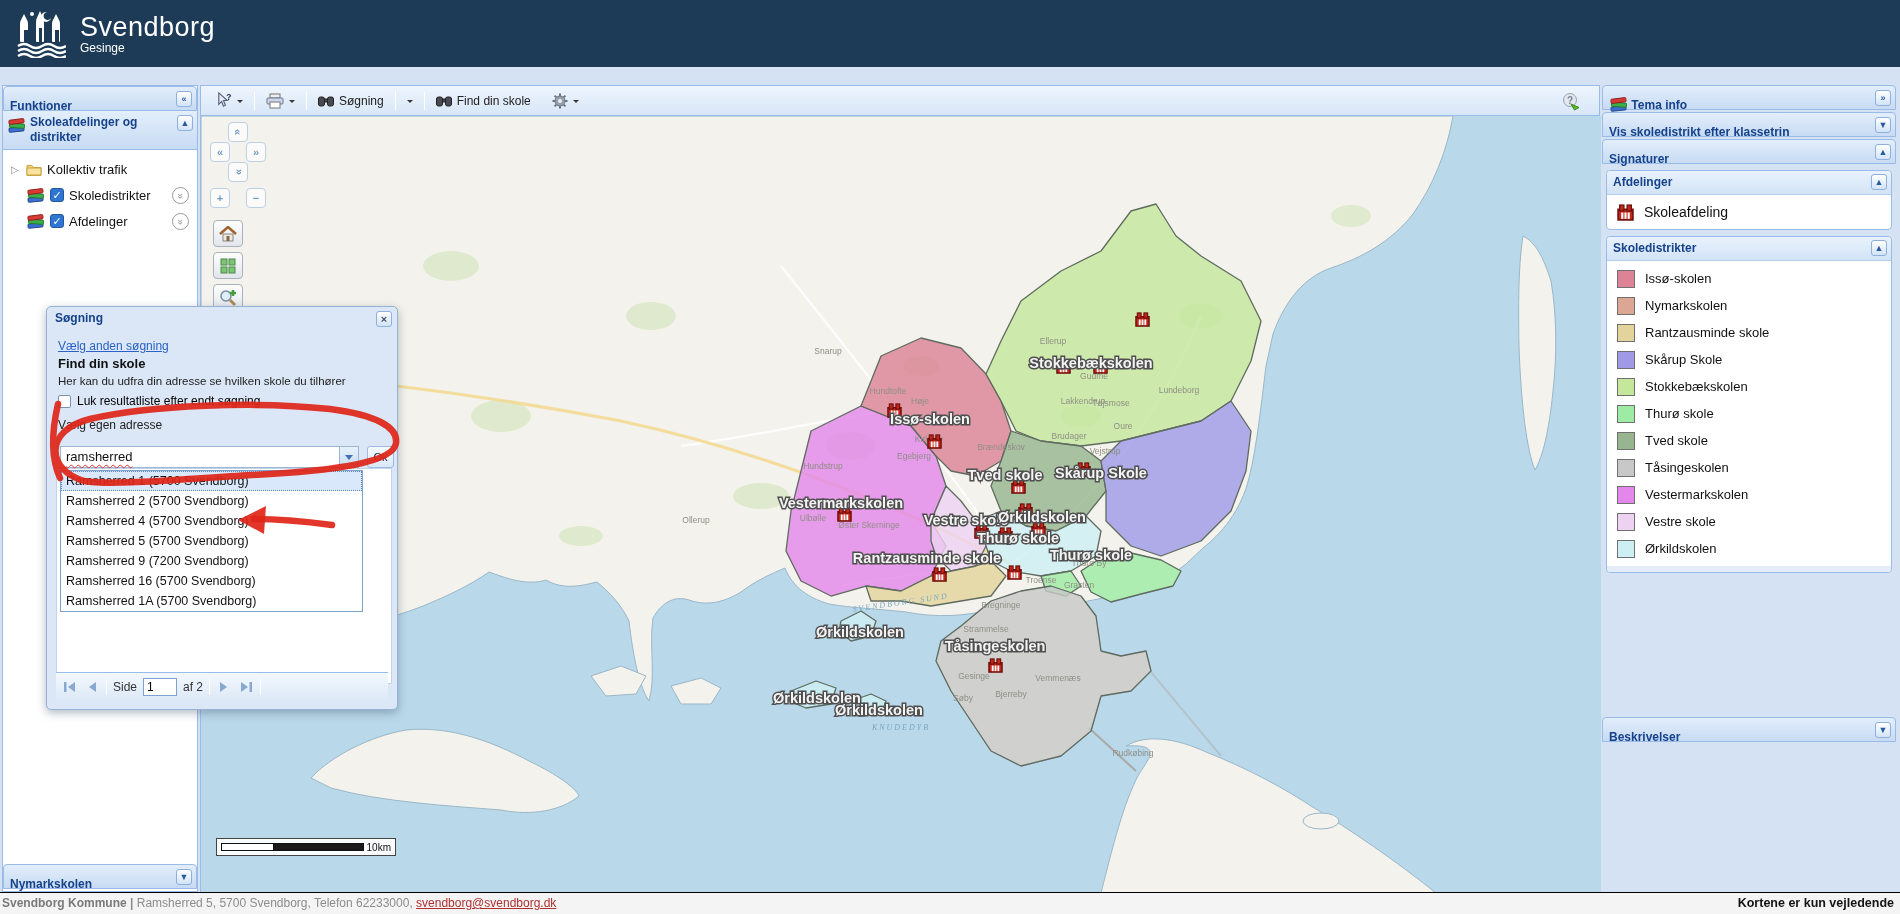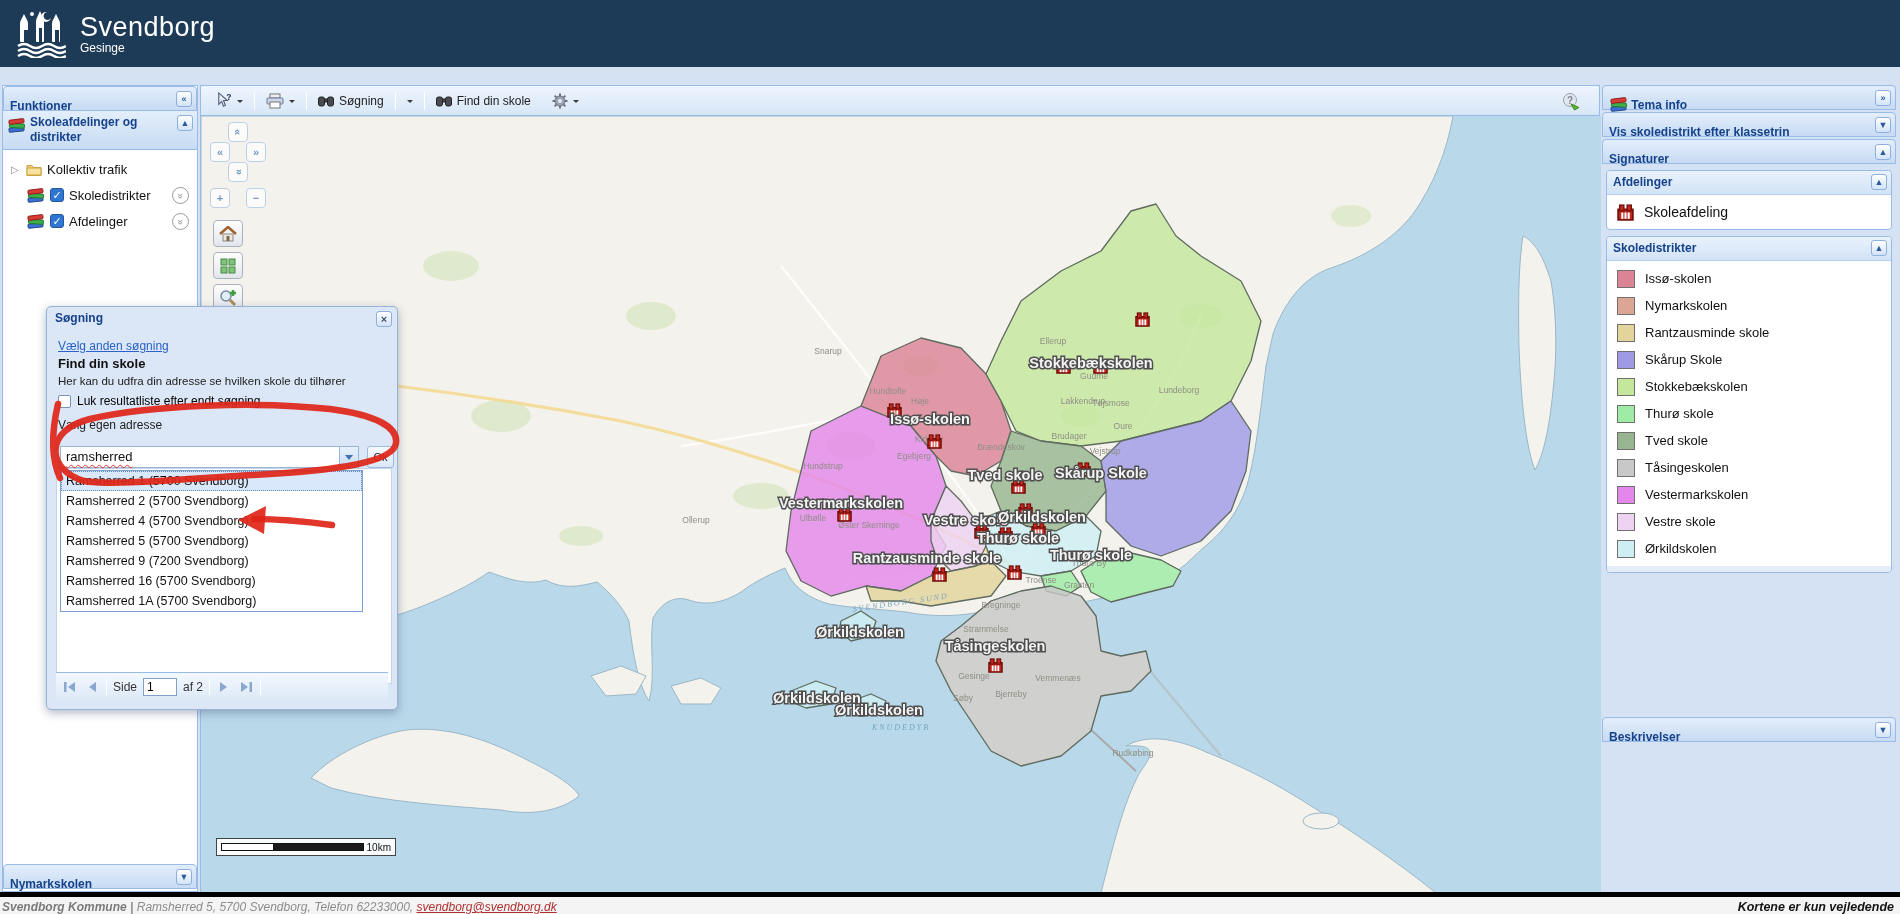--- a/index.html
+++ b/index.html
@@ -79,21 +79,21 @@
   #white-inner { position:absolute; left:8px; top:137px; width:336px; height:216px; background:#fff; border:1px solid #c3d3e8; }
   #options-list { position:absolute; left:12px; top:139px; width:303px; background:#fff; border:1px solid #7da2ce; z-index:5; }
   .opt { height:20px; line-height:20px; font-size:12.5px; color:#111; padding-left:5px; white-space:nowrap; cursor:pointer; }
   .opt.sel { background:#d9e8fb; outline:1px dotted #5c87c5; outline-offset:-1px; }
   #dlg-paging { position:absolute; left:8px; right:8px; bottom:8px; height:28px; border-top:1px solid #99bbe8; background:linear-gradient(#f3f8fe,#dde9f7); display:flex; align-items:center; gap:6px; padding:0 6px; font-size:12px; color:#333; }
   .pg-sep { width:1px; height:16px; background:#b7cbe3; border-right:1px solid #fff; }
   #page-input { width:34px; height:18px; border:1px solid #7da2ce; font-size:12px; padding-left:3px; }
   .pgico { cursor:pointer; }
 
   
-  #app-footer { position:absolute; left:0; top:892px; width:1900px; height:22px; background:#f4f4f4; border-top:5px solid #000000; font-size:12px; line-height:21px;font-style:italic; }
+  #app-footer { position:absolute; left:0; top:892px; width:1900px; height:22px; background:#f4f4f4; border-top:1px solid #000000; font-size:12px; line-height:21px; }
   #footer-left { position:absolute; left:2px; color:#8c8c8c; }
   #footer-org { font-weight:bold; color:#7a7a7a; }
   #footer-email { color:#b03030; text-decoration:underline; cursor:pointer; }
   #footer-right { position:absolute; right:6px; font-weight:bold; color:#141414; font-size:12.5px; }
 
   #annotations { position:absolute; left:0; top:0; width:1900px; height:914px; z-index:200; pointer-events:none; }
 </style>
 </head>
 <body>
 

